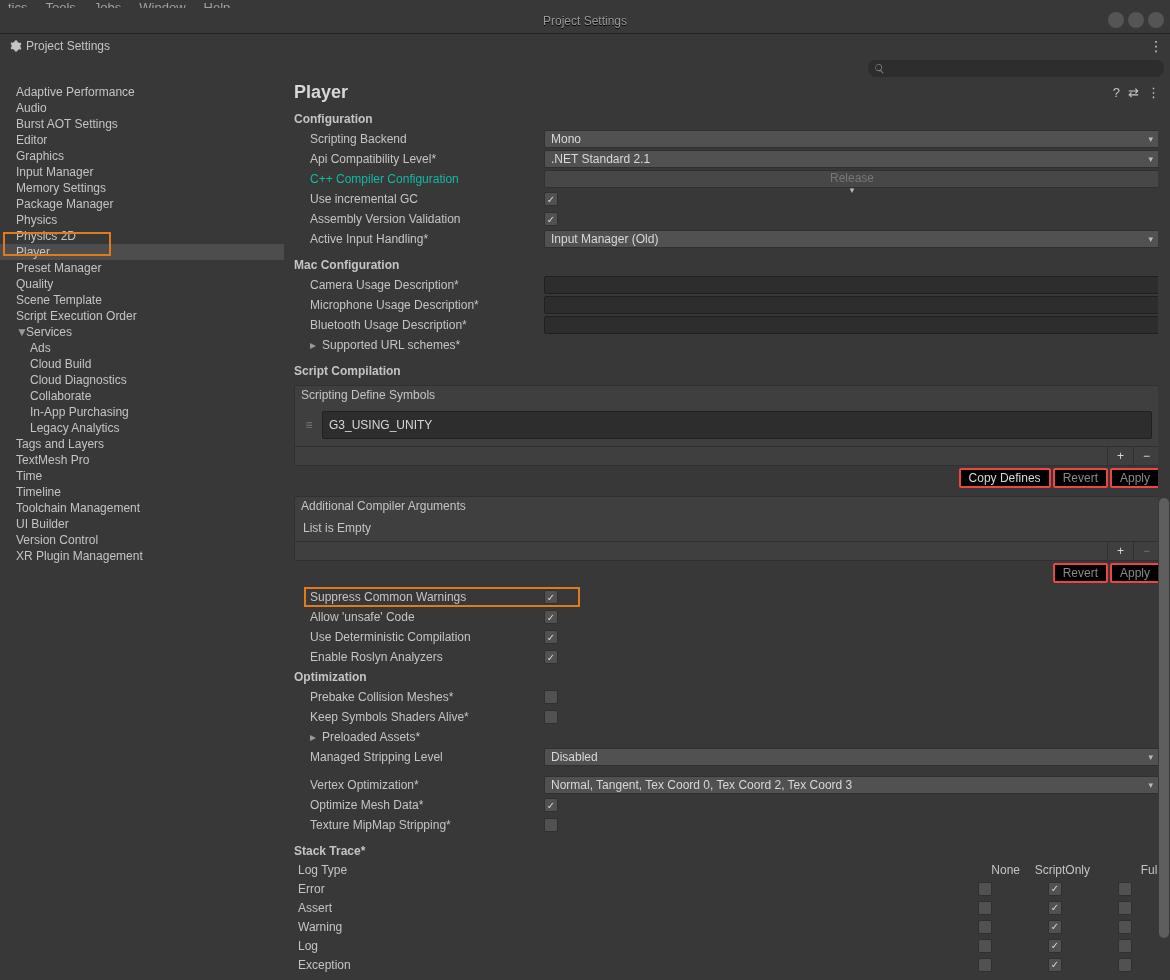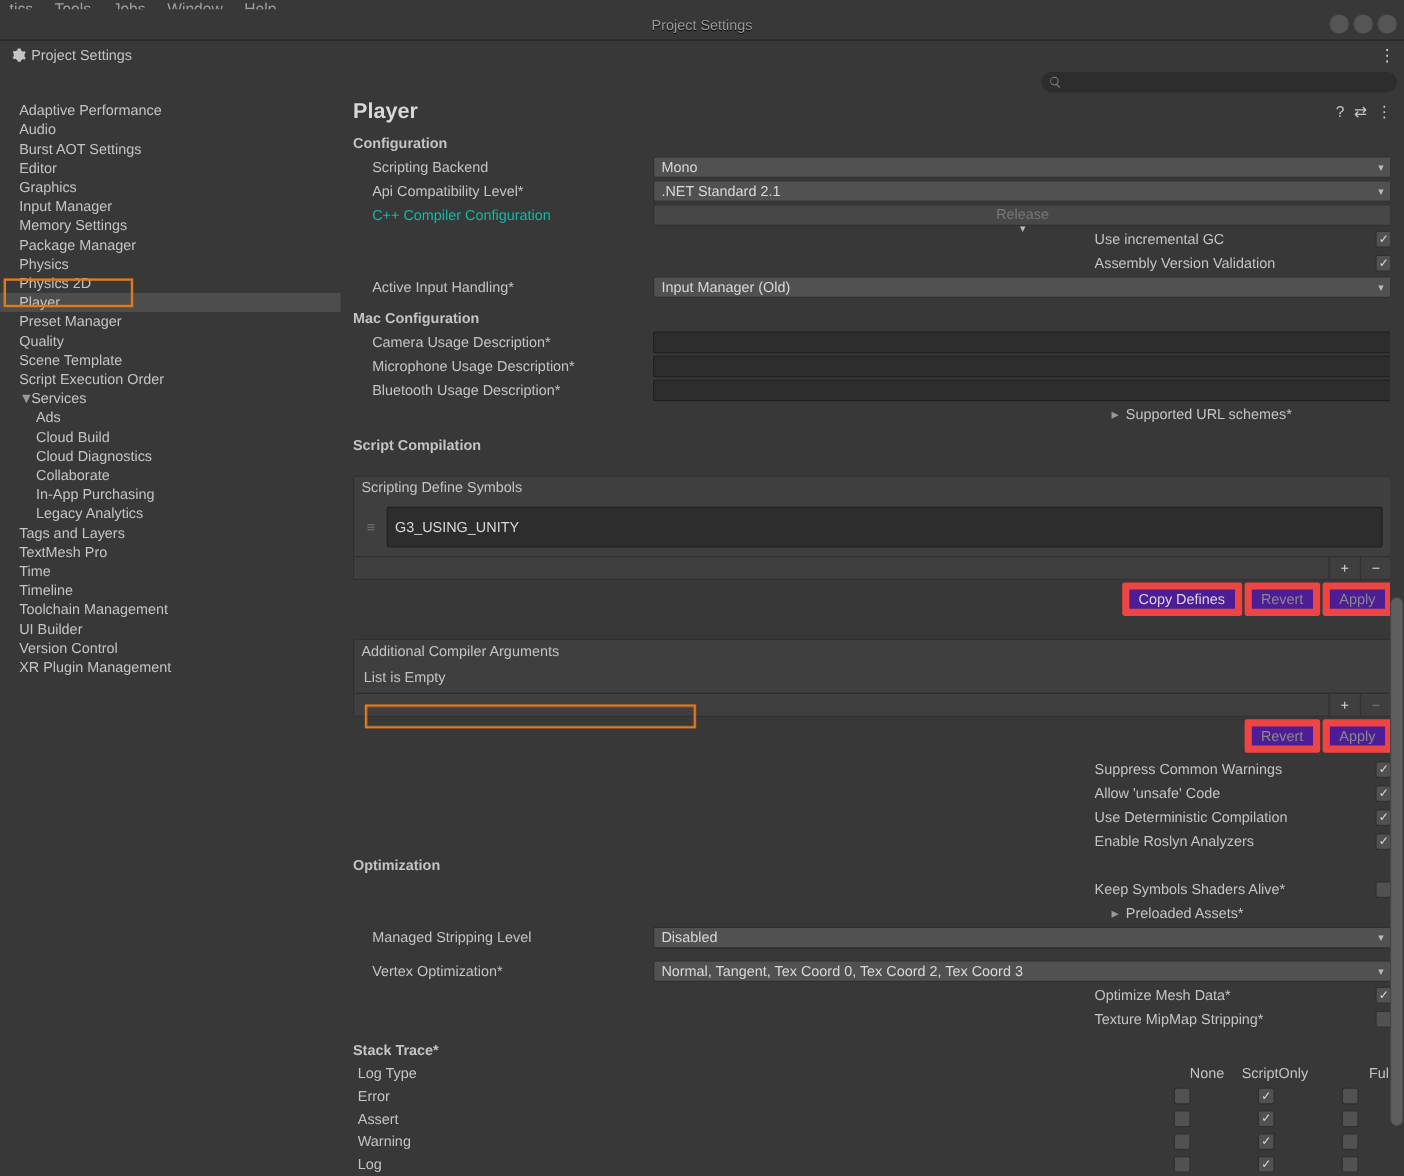--- a/index.html
+++ b/index.html
@@ -149,21 +149,20 @@
   .header-icons { display: flex; gap: 8px; color: #c4c4c4; font-size: 13px; }
   .section-hdr {
     font-weight: bold;
     color: #c4c4c4;
     padding: 3px 0;
   }
   .row {
     display: flex;
     align-items: center;
     height: 20px;
-    justify-content: flex-end;
   }
   .row-label {
     width: 250px;
     padding-left: 16px;
     color: #c4c4c4;
   }
   .row-label.disabled { color: #14b8a6; }
   .row-field { flex: 1; }
   .select {
     background: #515151;
@@ -200,43 +199,43 @@
     justify-content: center;
     color: #d8d8d8;
     font-size: 10px;
     margin-left: 0;
   }
   .cb.checked::after { content: "✓"; }
   .define-box {
     background: #3f3f3f;
     border: 1px solid #303030;
     border-radius: 2px;
-    margin-top: 15px;
+    margin-top: 4px;
   }
   .define-box-hdr {
     padding: 2px 6px;
     color: #c4c4c4;
   }
   .define-list {
     padding: 4px;
   }
   .define-item {
     display: flex;
     align-items: center;
     gap: 6px;
     padding: 3px;
   }
   .define-item .handle { color: #777; width: 14px; text-align: center; }
   .define-item .txt {
     flex: 1;
     background: #2d2d2d;
     border: 1px solid #202020;
     border-radius: 2px;
-    height: 18px;
-    padding: 16px 6px;
+    height: 28px;
+    padding: 0 6px;
     color: #d8d8d8;
     display:flex;
     align-items:center;
   }
   .pm-buttons {
     display: flex;
     justify-content: flex-end;
     background: #3f3f3f;
     border-top: 1px solid #303030;
   }
@@ -249,22 +248,22 @@
     color: #d8d8d8;
     border-left: 1px solid #303030;
   }
   .action-row {
     display: flex;
     justify-content: flex-end;
     gap: 2px;
     margin-top: 2px;
   }
   .btn {
-    background: #4c1d95;
-    border: 6px solid #ef4444;
+    background: #000000;
+    border: 2px solid #ef4444;
     border-radius: 2px;
     padding: 1px 8px;
     color: #d8d8d8;
     font-size: 12px;
   }
   .btn.dim { color: #8a8a8a; }
   .foldout-arrow {
     display:inline-block;
     width:12px;
     color:#999;
@@ -508,20 +507,24 @@
         <div class="row-label">Use Deterministic Compilation</div>
         <div class="cb checked"></div>
       </div>
     <div class="row">
         <div class="row-label">Enable Roslyn Analyzers</div>
         <div class="cb checked"></div>
       </div>
 
     <div class="section-hdr">Optimization</div>
     <div class="row">
+        <div class="row-label">Prebake Collision Meshes*</div>
+        <div class="cb"></div>
+      </div>
+    <div class="row">
         <div class="row-label">Keep Symbols Shaders Alive*</div>
         <div class="cb"></div>
       </div>
     <div class="row">
         <div class="row-label"><span class="foldout-arrow">▸</span><span>Preloaded Assets*</span></div>
       </div>
     <div class="row">
         <div class="row-label">Managed Stripping Level</div>
         <div class="row-field">
           <div class="select">

